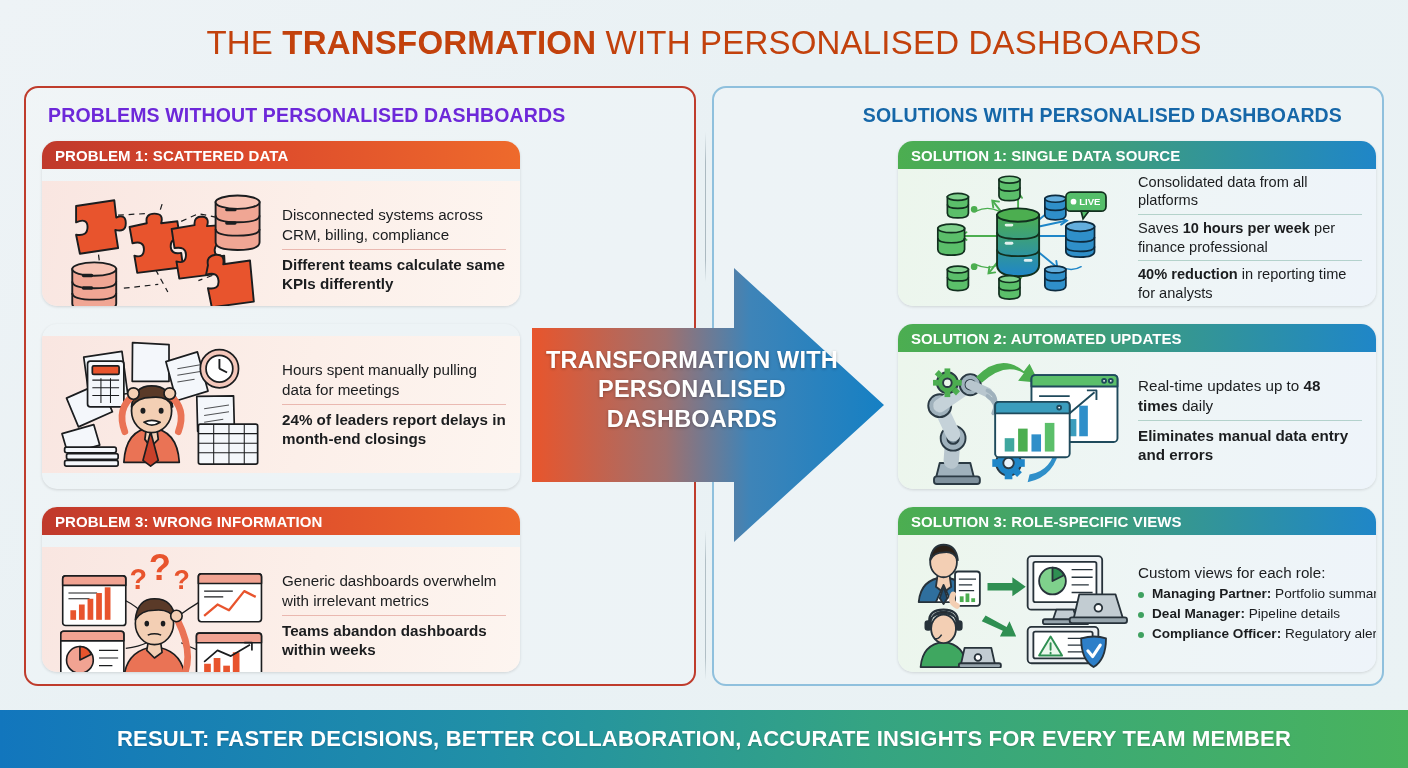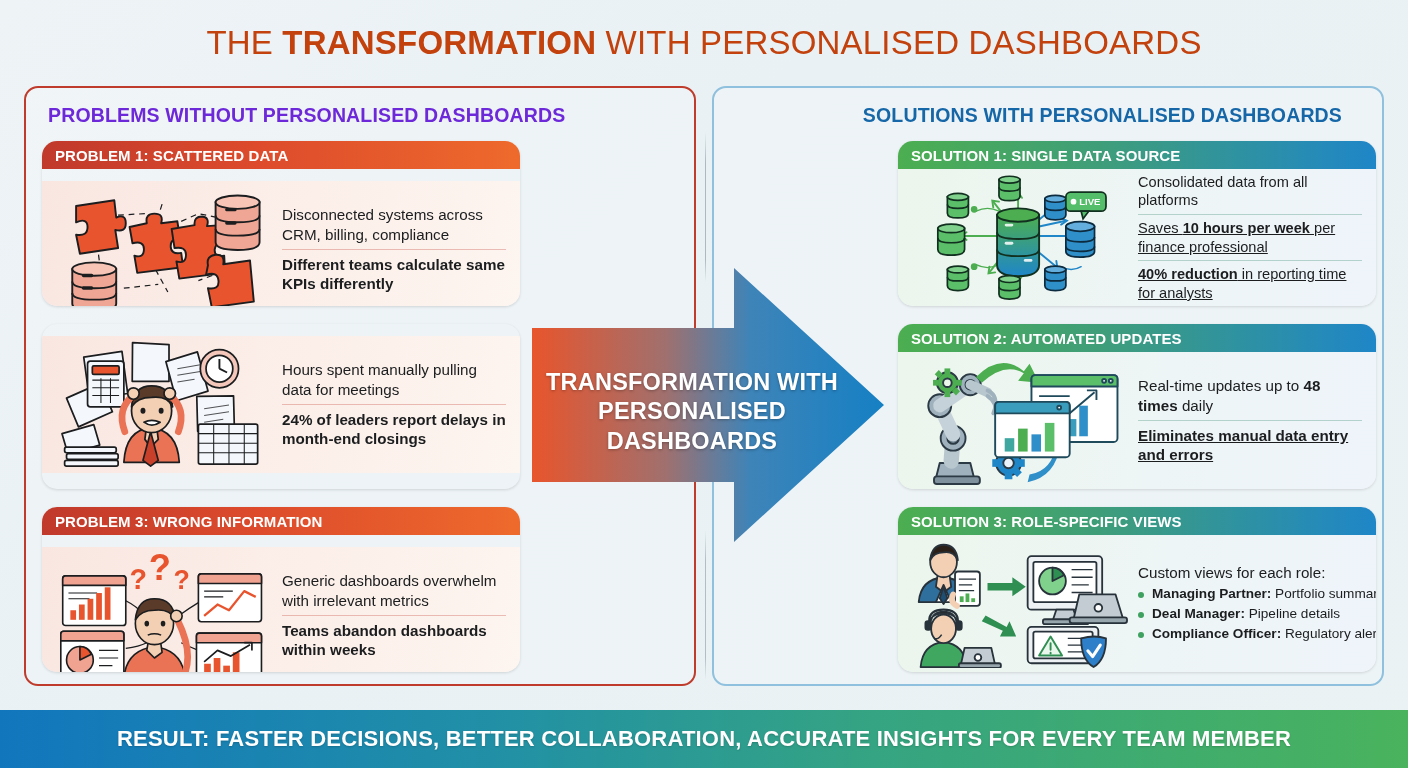--- a/index.html
+++ b/index.html
@@ -92,21 +92,21 @@
   }
   .problem .card-body { background: linear-gradient(100deg, #f9e6e1 0%, #fcefe9 55%, #fdf5f0 100%); margin-top: 12px; }
   .solution .card-body { background: linear-gradient(100deg, #ecf6ec 0%, #eef5f6 55%, #eef4fa 100%); }
 
   .illo { flex: 0 0 228px; height: 100%; position: relative; }
   .illo svg { width: 100%; height: 100%; display: block; }
 
   .card-text { flex: 1 1 auto; padding-left: 4px; padding-right: 2px; }
   .txt-row { font-size: 15.2px; line-height: 1.27; color: #1b1d1f; padding: 5px 0; }
   .txt-row.sep { border-top: 1px solid rgba(192,57,43,0.30); }
-  .solution .txt-row.sep { border-top: 1px solid rgba(30,120,90,0.28); text-decoration: underline; }
+  .solution .txt-row.sep { border-top: 1px solid rgba(30,120,90,0.28); }
   .txt-row b { font-weight: 800; }
   .txt-row.strong { font-weight: 800; }
 
   .sol1-text .txt-row { font-size: 14.6px; padding: 4px 0; }
 
   .role-intro { font-size: 15.2px; color: #1b1d1f; padding-bottom: 3px; }
   .role-list { list-style: none; }
   .role-list li {
     font-size: 13.6px; color: #1b1d1f;
     padding: 2.5px 0 2.5px 14px;
@@ -138,21 +138,21 @@
   
   #transformation-arrow {
     position: absolute;
     left: 528px; top: 262px;
     width: 360px; height: 286px;
     z-index: 5;
   }
   #transformation-arrow svg { width: 100%; height: 100%; display: block; }
   #arrow-label {
     position: absolute;
-    left: 532px; top: 368px;
+    left: 532px; top: 346px;
     width: 320px;
     text-align: center;
     color: #ffffff;
     font-size: 23.5px;
     font-weight: 800;
     line-height: 1.25;
     letter-spacing: 0.2px;
     text-shadow: 0 1px 3px rgba(0,0,0,0.30);
     z-index: 6;
   }

